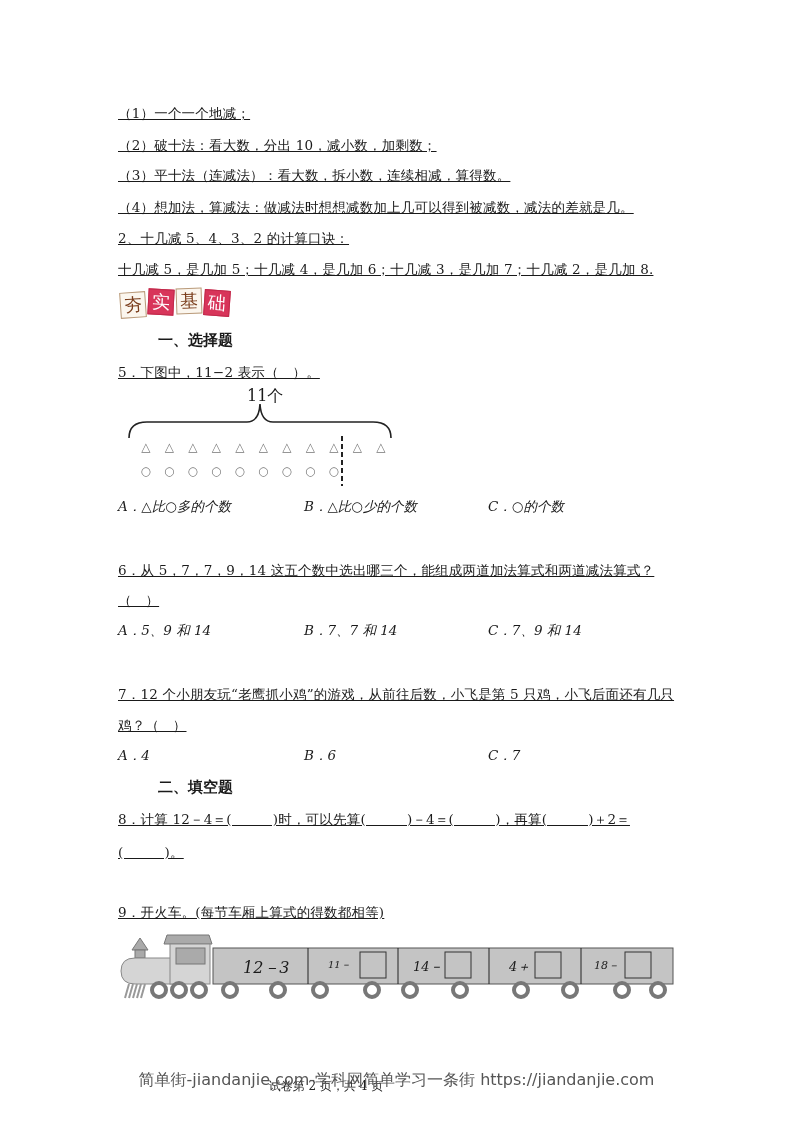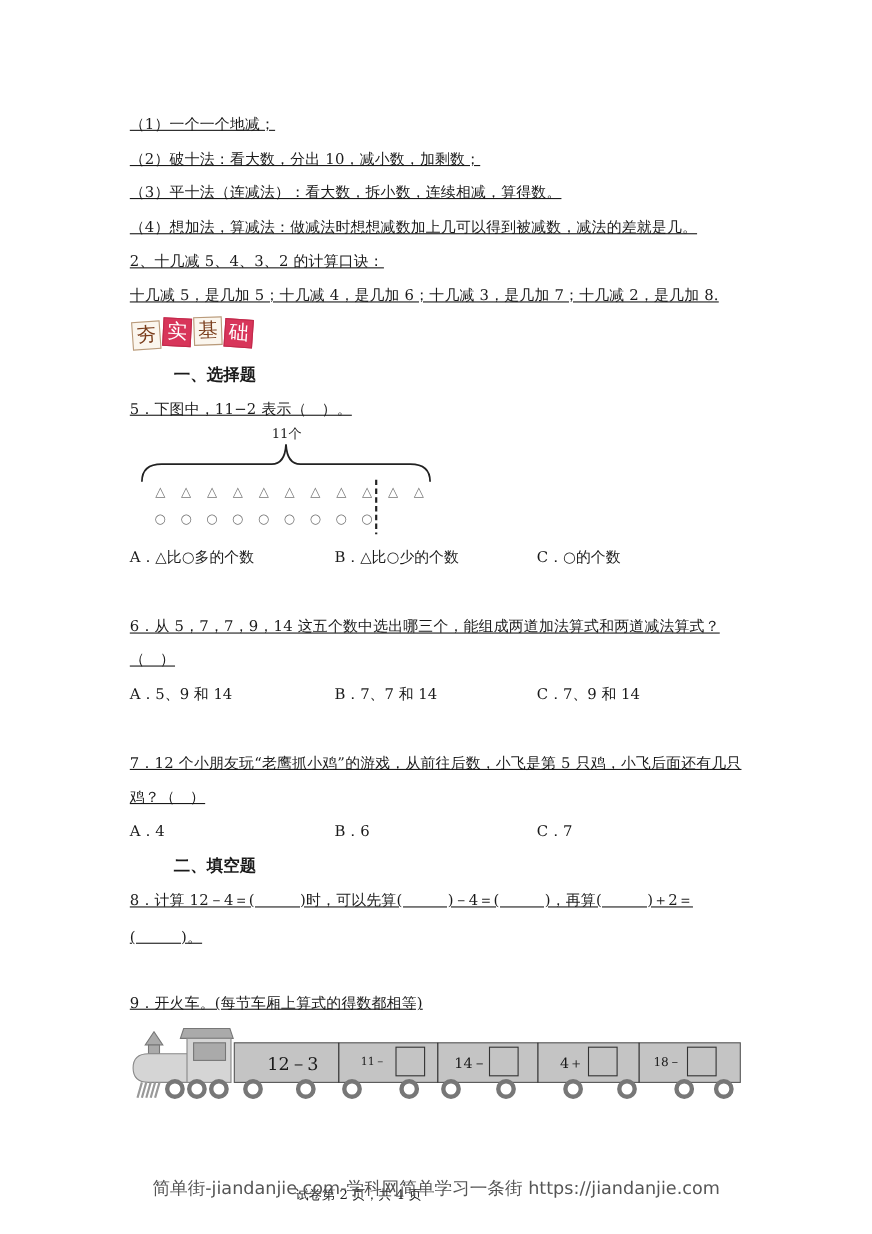--- a/index.html
+++ b/index.html
@@ -10,21 +10,21 @@
     }
     .line {
       position: absolute; left: 118px; font-size: 13.5px; line-height: 18px;
       white-space: nowrap; letter-spacing: 0.2px; text-decoration: underline;
     }
     .bold-head {
       position: absolute; left: 118px; font-size: 15px; font-weight: bold;
       font-family: "DejaVu Sans", "Liberation Sans", sans-serif;
       margin-left: 40px;
     }
-    .opt { position: absolute; font-size: 13.5px; white-space: nowrap; }
+    .opt { position: absolute; font-size: 13.5px; white-space: nowrap; font-style: italic; }
     .banner { position: absolute; left: 120px; top: 288px; height: 32px; display: flex; }
     .banner .tile {
       width: 24px; height: 24px; font-size: 18px; line-height: 24px; text-align: center;
       font-family: "DejaVu Sans", "Liberation Sans", sans-serif;
       border: 1px solid #b99a7a; margin-right: 2px;
     }
     .tile.light { background: #fbf6ee; color: #7a3d1c; }
     .tile.red { background: #d8355a; color: #ffffff; border-color: #c02a4b; }
     .tile.t0 { transform: rotate(-4deg); margin-top: 4px; }
     .tile.t1 { transform: rotate(3deg); margin-top: 1px; }
@@ -32,21 +32,21 @@
     .tile.t3 { transform: rotate(4deg); margin-top: 2px; }
     .footer {
       position: absolute; left: 0; width: 793px; top: 1070px; text-align: center;
       font-size: 16px; color: #555;
       font-family: "DejaVu Sans", "Liberation Sans", sans-serif;
     }
     .footer-page {
       position: absolute; left: 0; width: 652px; top: 1078px; text-align: center;
       font-size: 12px; color: #222;
     }
-    .bracket-label { position: absolute; left: 247px; top: 386px; font-size: 12px; }
+    .bracket-label { position: absolute; left: 247px; top: 386px; font-size: 16px; }
     .shape-row { position: absolute; left: 134px; display: flex; }
     .tri, .circ { width: 23.5px; text-align: center; font-size: 12px; color: #777; }
   </style>
 </head>
 <body>
 
 <div class="line" style="top:104px">（1）一个一个地减；</div>
 <div class="line" style="top:136px">（2）破十法：看大数，分出 10，减小数，加剩数；</div>
 <div class="line" style="top:166px">（3）平十法（连减法）：看大数，拆小数，连续相减，算得数。</div>
 <div class="line" style="top:198px">（4）想加法，算减法：做减法时想想减数加上几可以得到被减数，减法的差就是几。</div>

